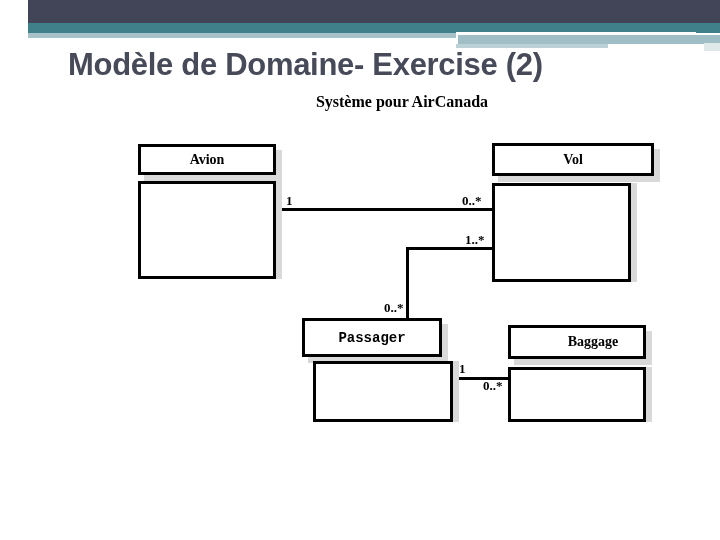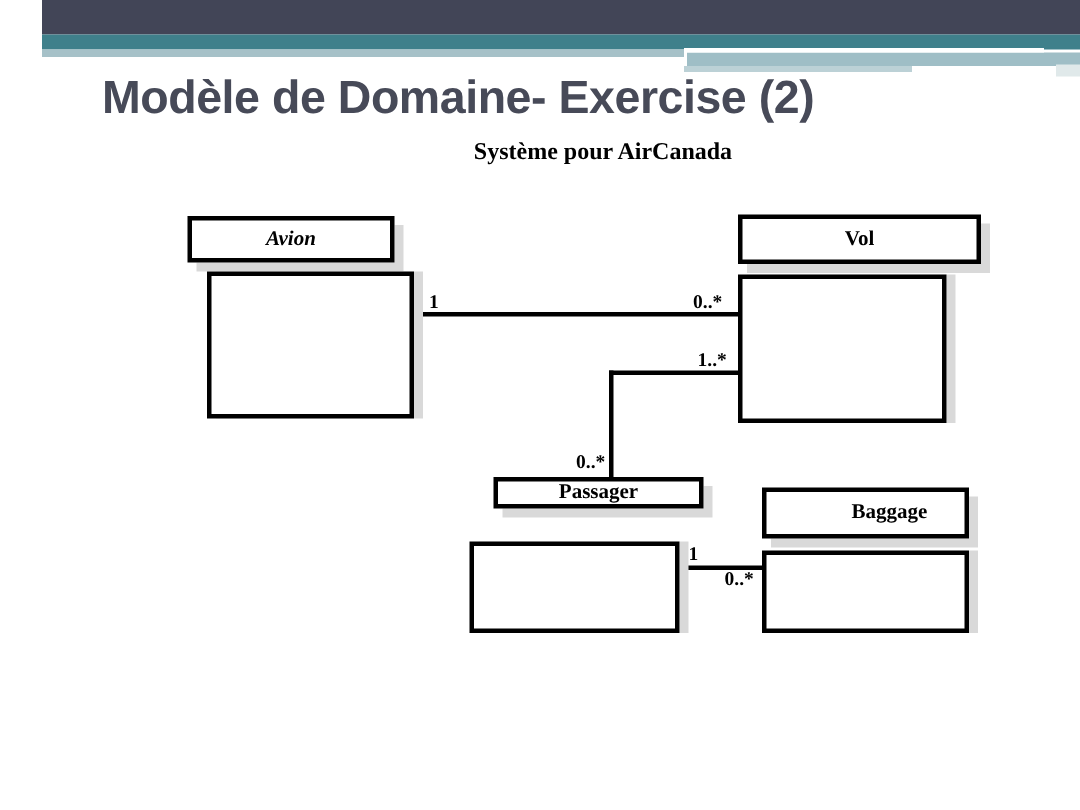--- a/index.html
+++ b/index.html
@@ -87,35 +87,35 @@
 
   <div class="slide-title">Modèle de Domaine- Exercise (2)</div>
   <div class="slide-subtitle">Système pour AirCanada</div>
 
   <div class="assoc" style="left:250px; top:208px; width:214px; height:3px;"></div>
   <div class="assoc" style="left:378px; top:247px; width:86px; height:3px;"></div>
   <div class="assoc" style="left:378px; top:247px; width:3px; height:74px;"></div>
   <div class="assoc" style="left:425px; top:377px; width:55px; height:3px;"></div>
 
   <div>
-    <div class="uml-header" style="left:97px; top:144px; width:138px; height:31px;font-style:italic;">
+    <div class="uml-header" style="left:110px; top:144px; width:138px; height:31px;">
       <span>Avion</span>
     </div>
     <div class="uml-body" style="left:110px; top:181px; width:138px; height:98px;"></div>
   </div>
 
   <div>
     <div class="uml-header" style="left:464px; top:143px; width:162px; height:33px;">
       <span>Vol</span>
     </div>
     <div class="uml-body" style="left:464px; top:183px; width:139px; height:99px;"></div>
   </div>
 
   <div>
-    <div class="uml-header" style="left:301px; top:318px; width:140px; height:21px;">
+    <div class="uml-header" style="left:274px; top:318px; width:140px; height:39px;font-family:Liberation Mono, monospace;">
       <span>Passager</span>
     </div>
     <div class="uml-body" style="left:285px; top:361px; width:140px; height:61px;"></div>
   </div>
 
   <div>
     <div class="uml-header" style="left:480px; top:325px; width:138px; height:34px;padding-left:32px;">
       <span>Baggage</span>
     </div>
     <div class="uml-body" style="left:480px; top:367px; width:138px; height:55px;"></div>

